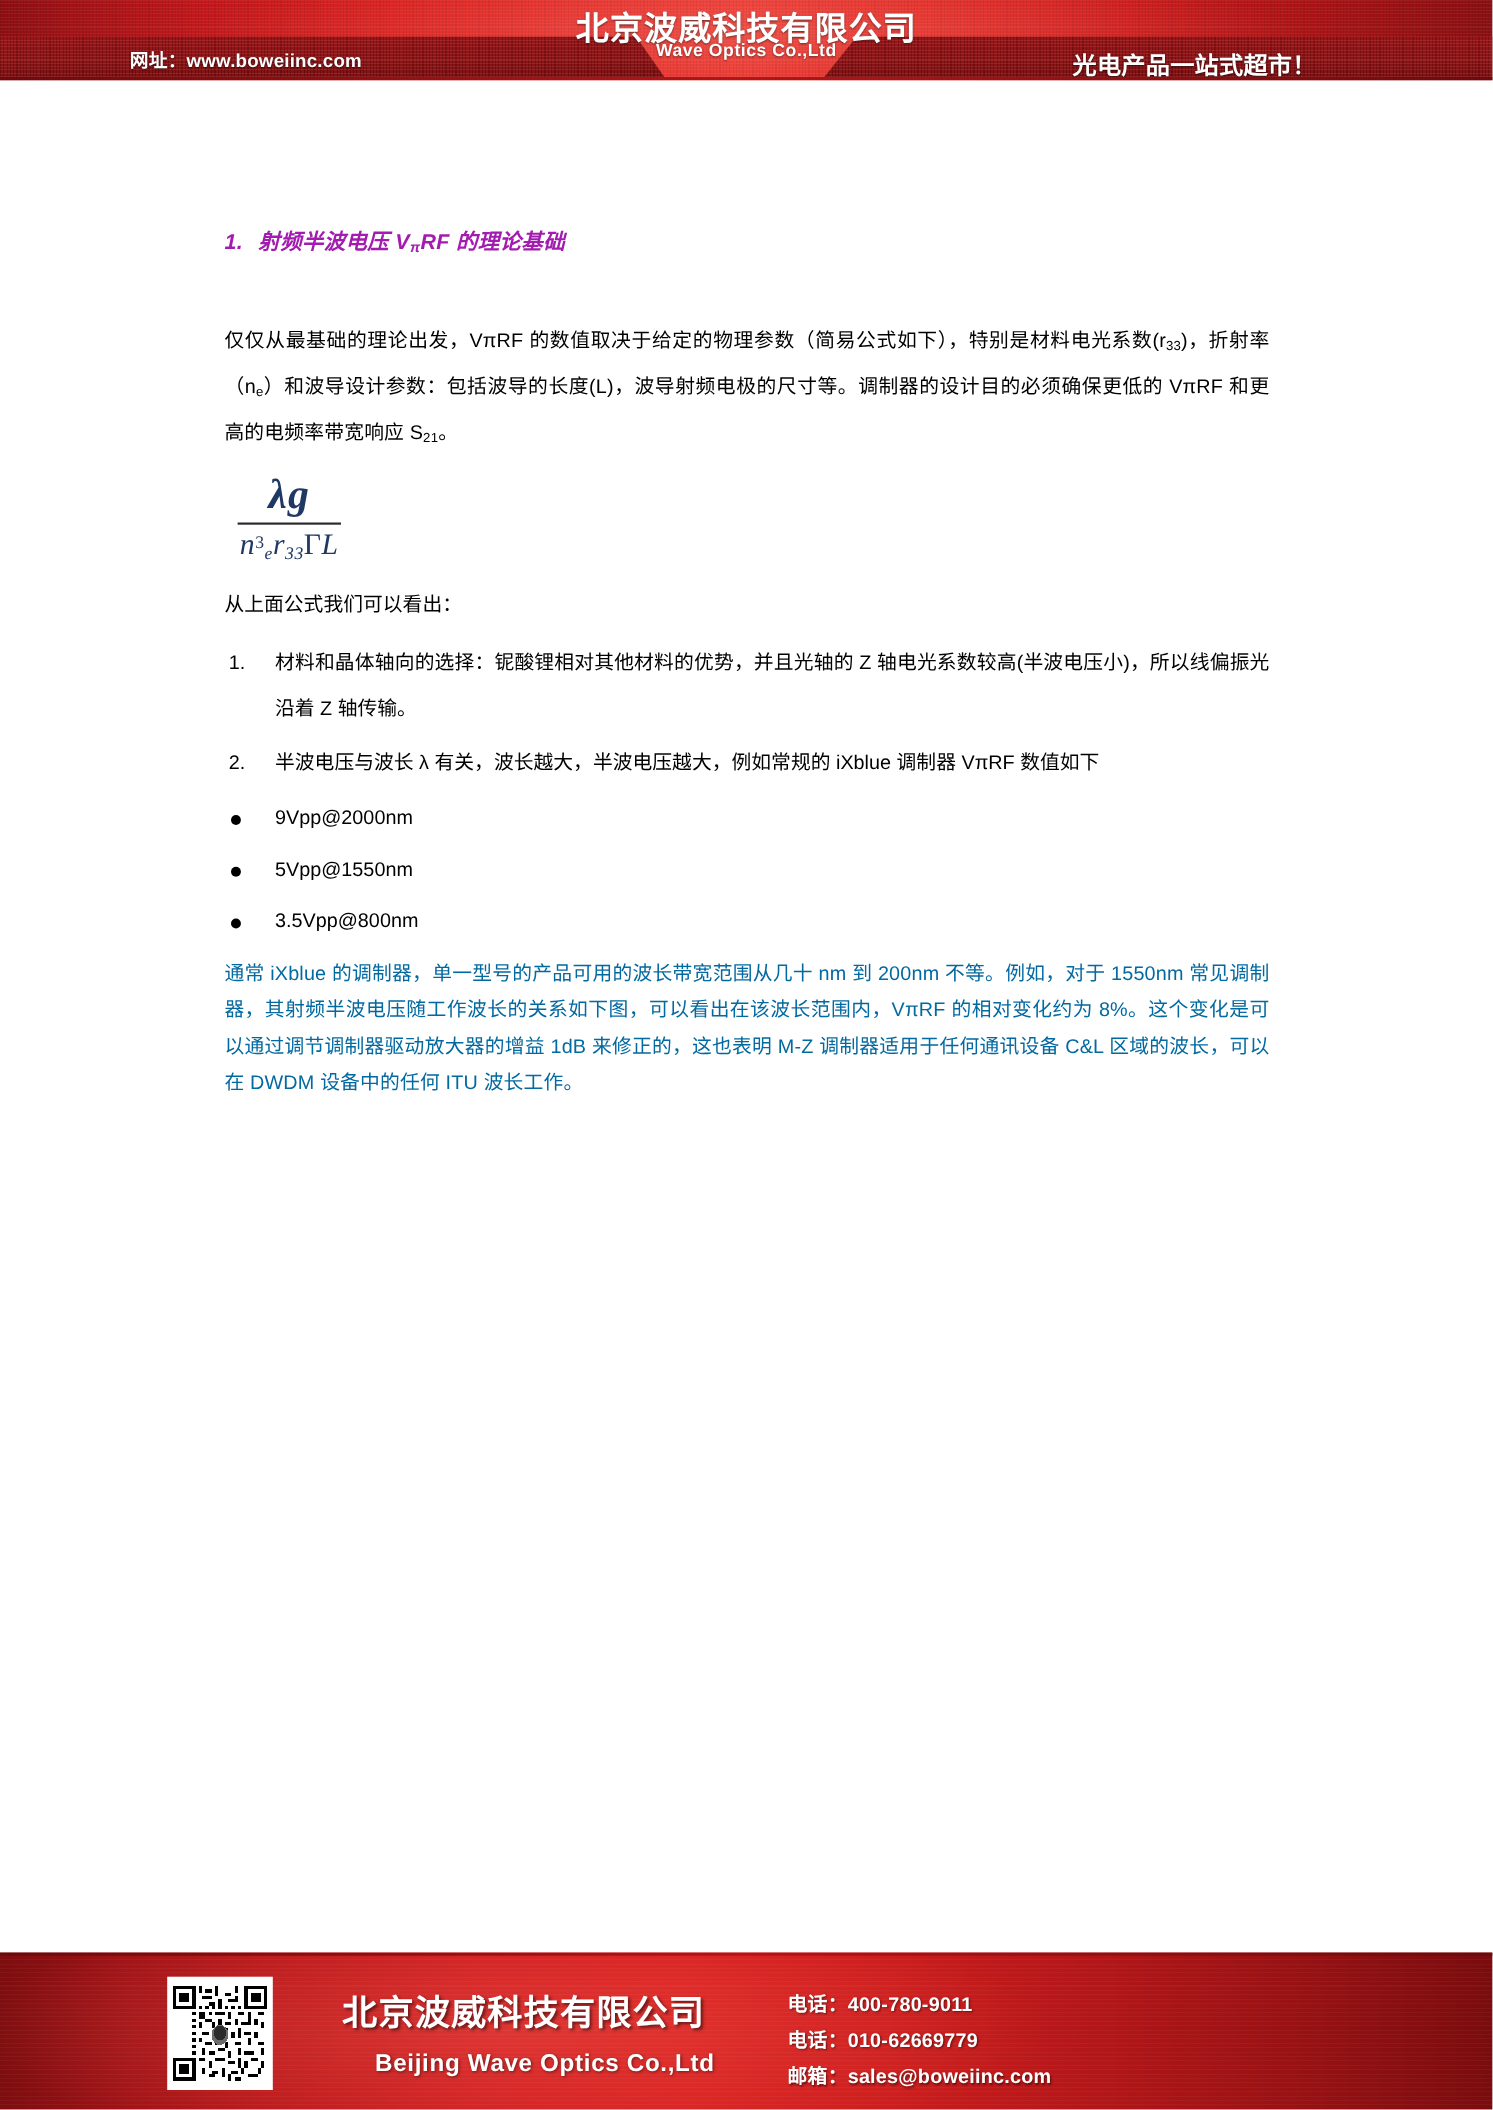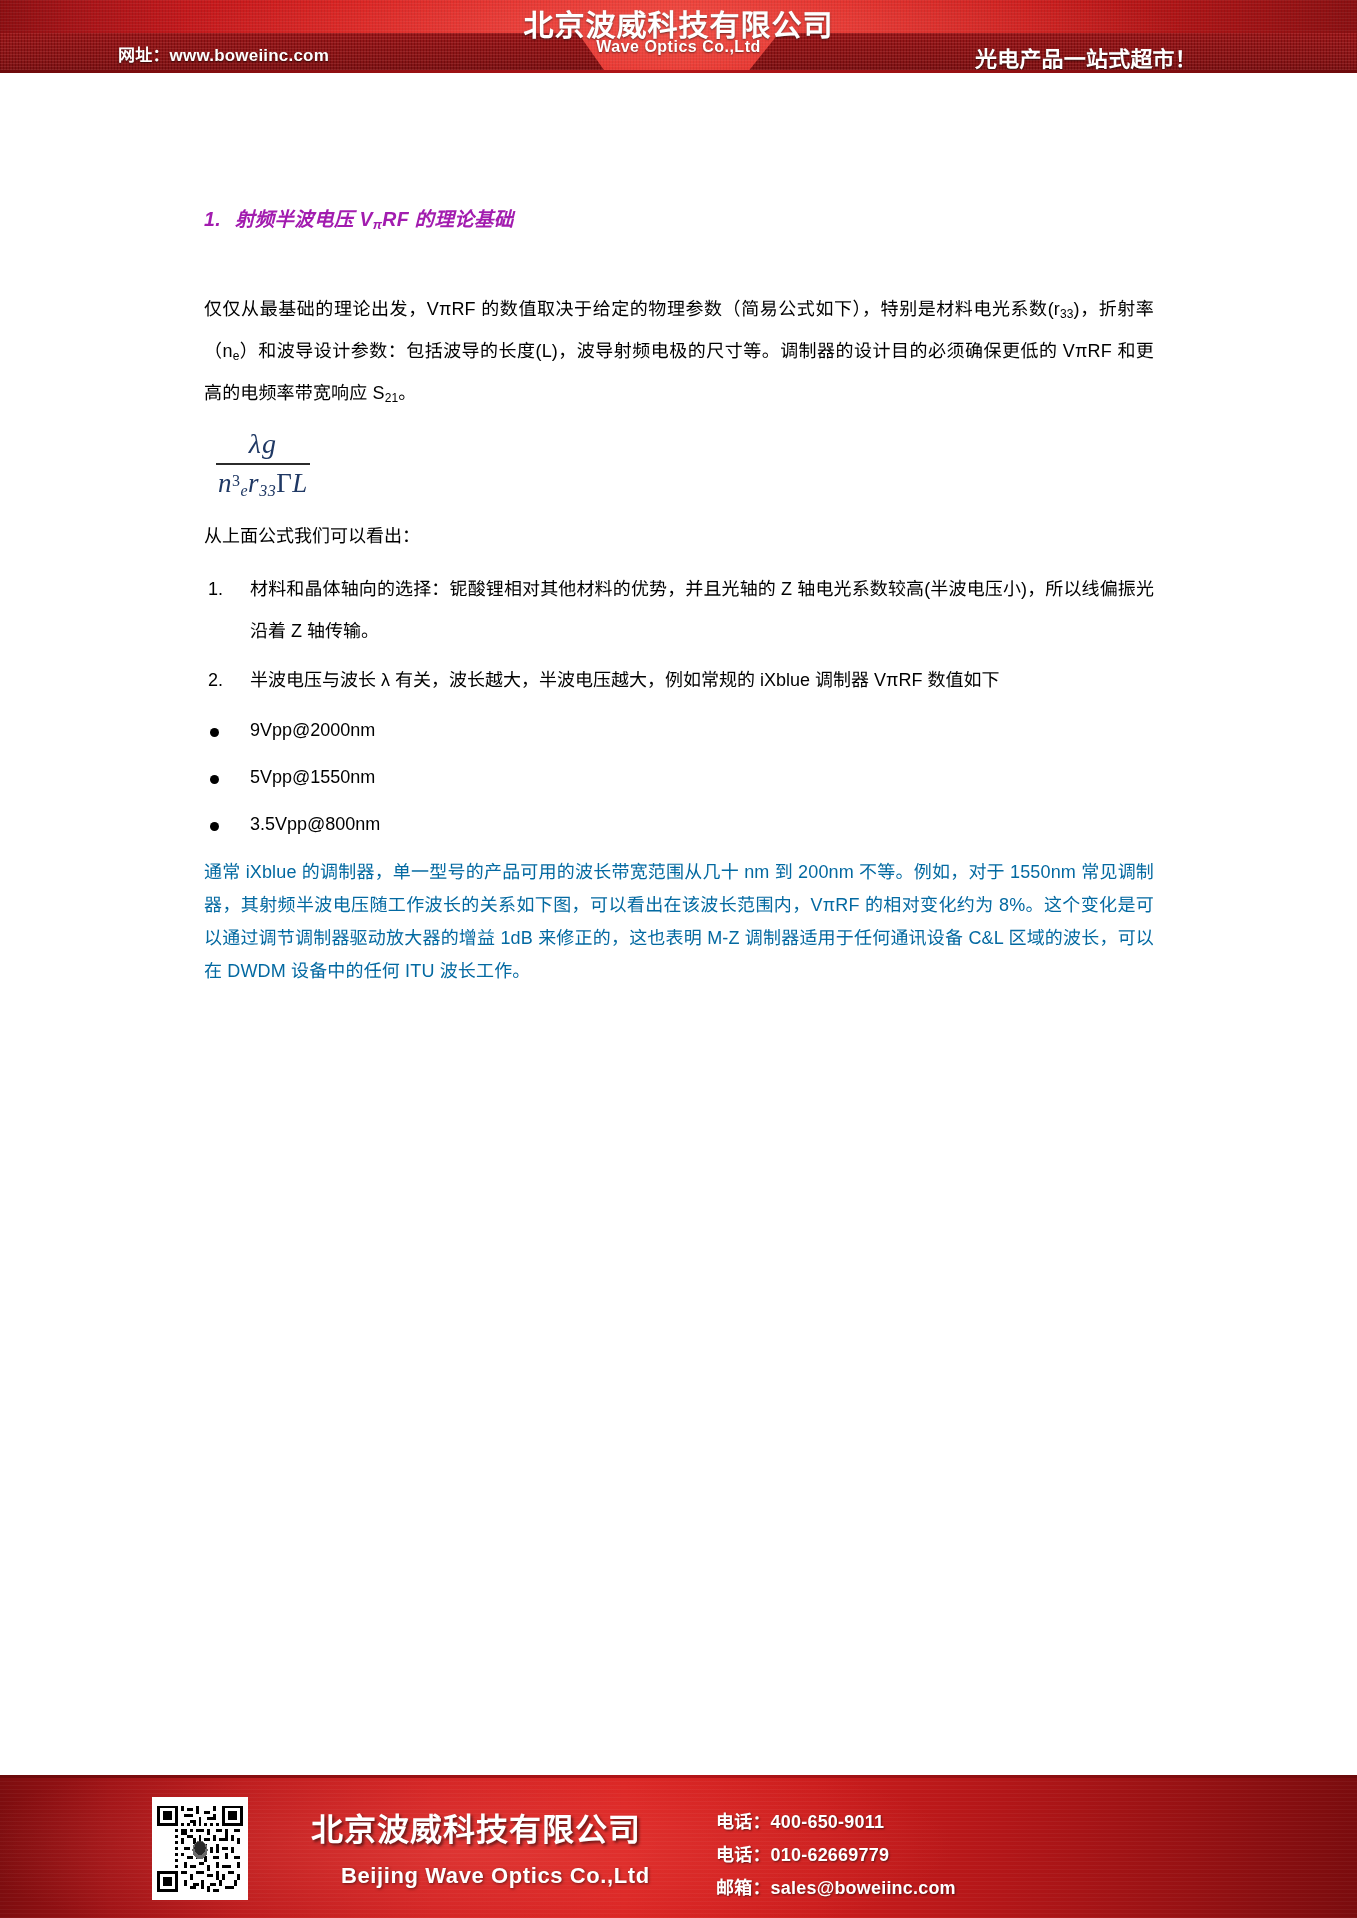--- a/index.html
+++ b/index.html
@@ -162,23 +162,24 @@
   
   .formula {
     margin:14px 0 16px 12px;
     display:inline-block;
     font-family:"Liberation Serif", serif;
     color:#1f3864;
     font-style:italic;
   }
   .frac { display:inline-block; text-align:center; }
   .frac .numer {
-    font-size:28px;
+    font-size:38px;
     padding:0 14px 1px 14px;
     letter-spacing:1px;
+    font-weight:bold;
   }
   .frac .bar {
     height:2px;
     background:#2b2b2b;
     margin:2px 0 3px 0;
   }
   .frac .denom {
     font-size:27px;
     padding:0 2px;
     letter-spacing:.5px;
@@ -502,19 +503,19 @@
           <ellipse cx="14.5" cy="15" rx="2.6" ry="3.1" fill="#6b6b6b"></ellipse>
           <ellipse cx="14.5" cy="14.4" rx="1.9" ry="2.3" fill="#2b2b2b"></ellipse>
         </g>
       </svg>
     </div>
 
     <div class="ft-company">北京波威科技有限公司</div>
     <div class="ft-company-en">Beijing Wave Optics Co.,Ltd</div>
 
     <div class="ft-contacts">
-      <div class="cline">电话：400-650-9011</div>
+      <div class="cline">电话：400-780-9011</div>
       <div class="cline">电话：010-62669779</div>
       <div class="cline">邮箱：sales@boweiinc.com</div>
     </div>
   </div>
 
 </div>
 
 </body></html>

